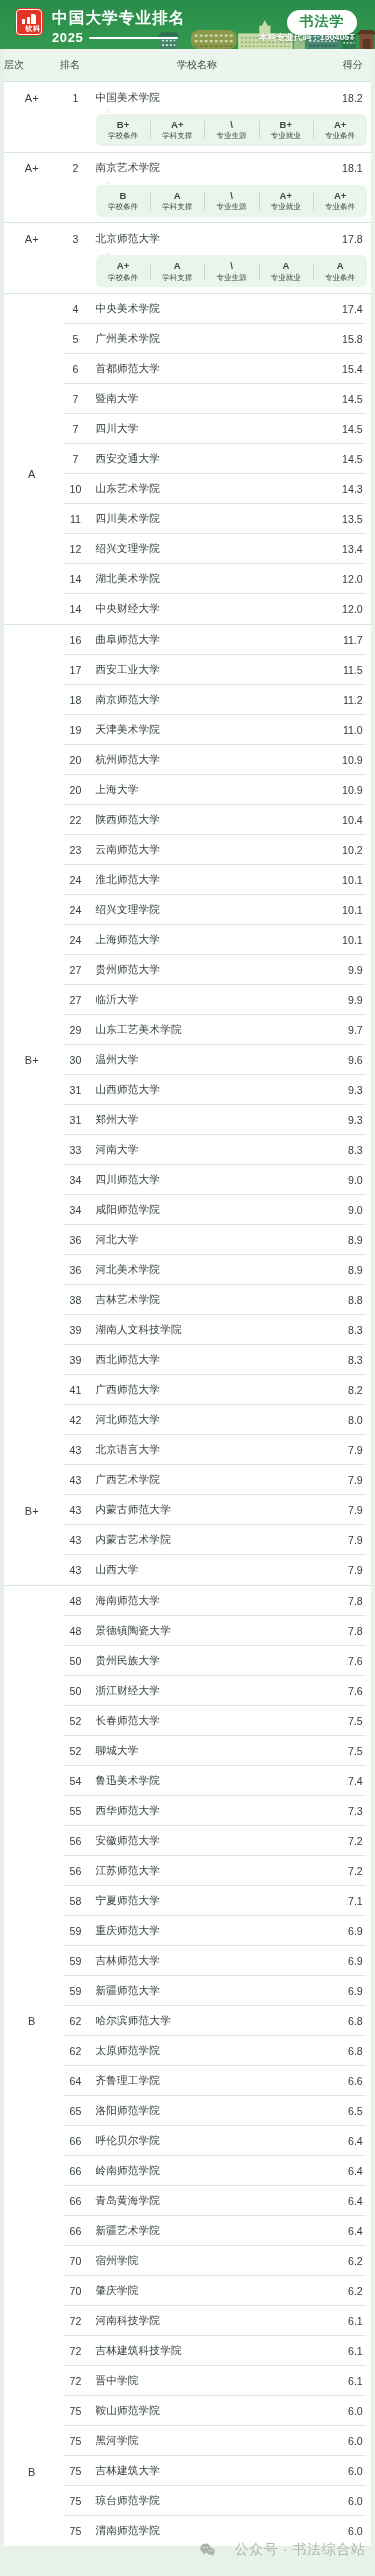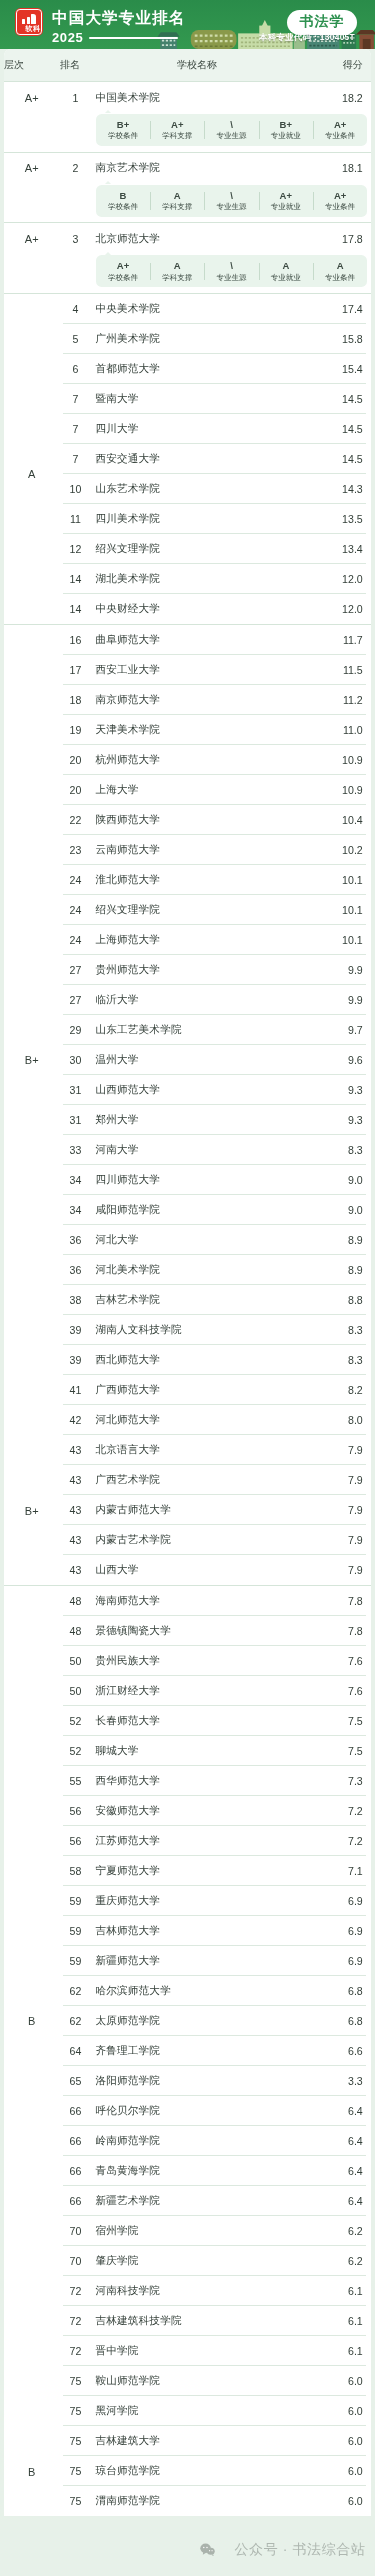--- a/index.html
+++ b/index.html
@@ -481,20 +481,25 @@
             <span class="rank">52</span>
             <span class="school">长春师范大学</span>
             <span class="score">7.5</span>
           </div>
           <div class="row">
             <span class="rank">52</span>
             <span class="school">聊城大学</span>
             <span class="score">7.5</span>
           </div>
           <div class="row">
+            <span class="rank">54</span>
+            <span class="school">鲁迅美术学院</span>
+            <span class="score">7.4</span>
+          </div>
+          <div class="row">
             <span class="rank">55</span>
             <span class="school">西华师范大学</span>
             <span class="score">7.3</span>
           </div>
           <div class="row">
             <span class="rank">56</span>
             <span class="school">安徽师范大学</span>
             <span class="score">7.2</span>
           </div>
           <div class="row">
@@ -533,21 +538,21 @@
             <span class="score">6.8</span>
           </div>
           <div class="row">
             <span class="rank">64</span>
             <span class="school">齐鲁理工学院</span>
             <span class="score">6.6</span>
           </div>
           <div class="row">
             <span class="rank">65</span>
             <span class="school">洛阳师范学院</span>
-            <span class="score">3.3</span>
+            <span class="score">6.5</span>
           </div>
           <div class="row">
             <span class="rank">66</span>
             <span class="school">呼伦贝尔学院</span>
             <span class="score">6.4</span>
           </div>
           <div class="row">
             <span class="rank">66</span>
             <span class="school">岭南师范学院</span>
             <span class="score">6.4</span>

